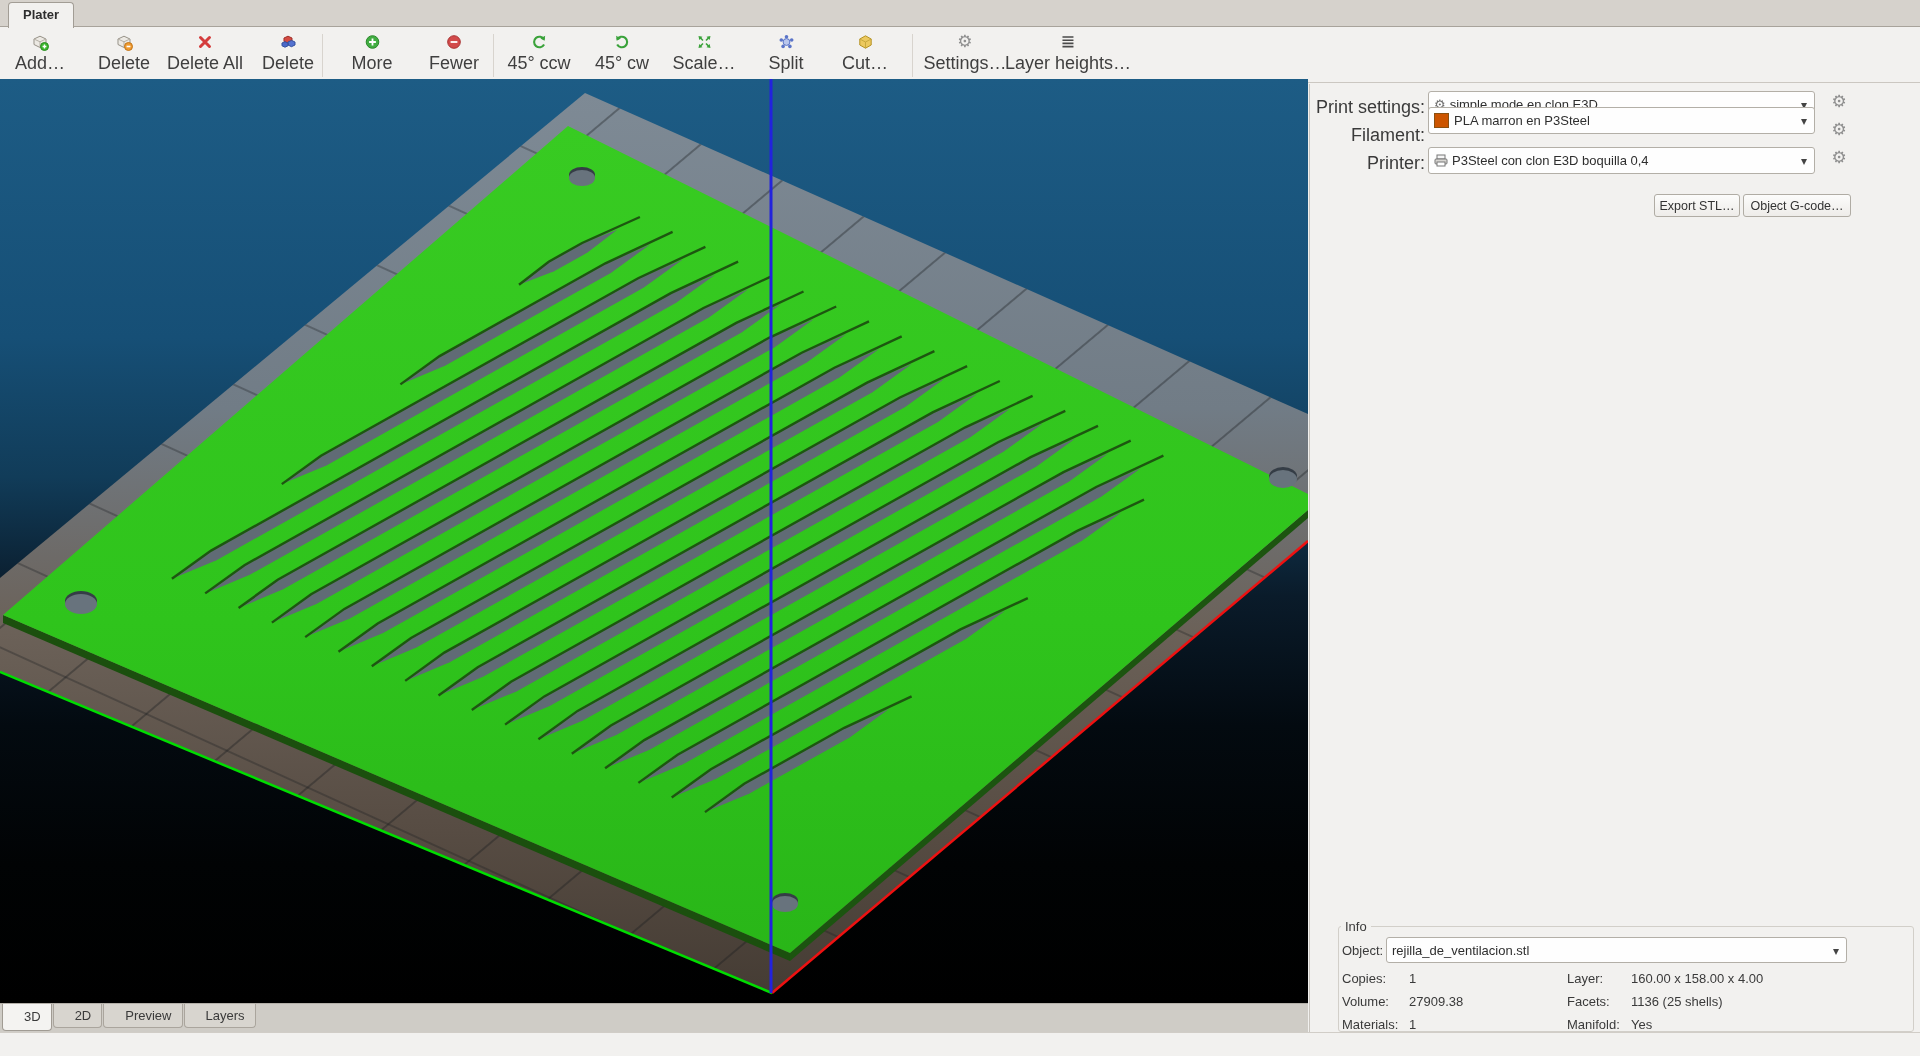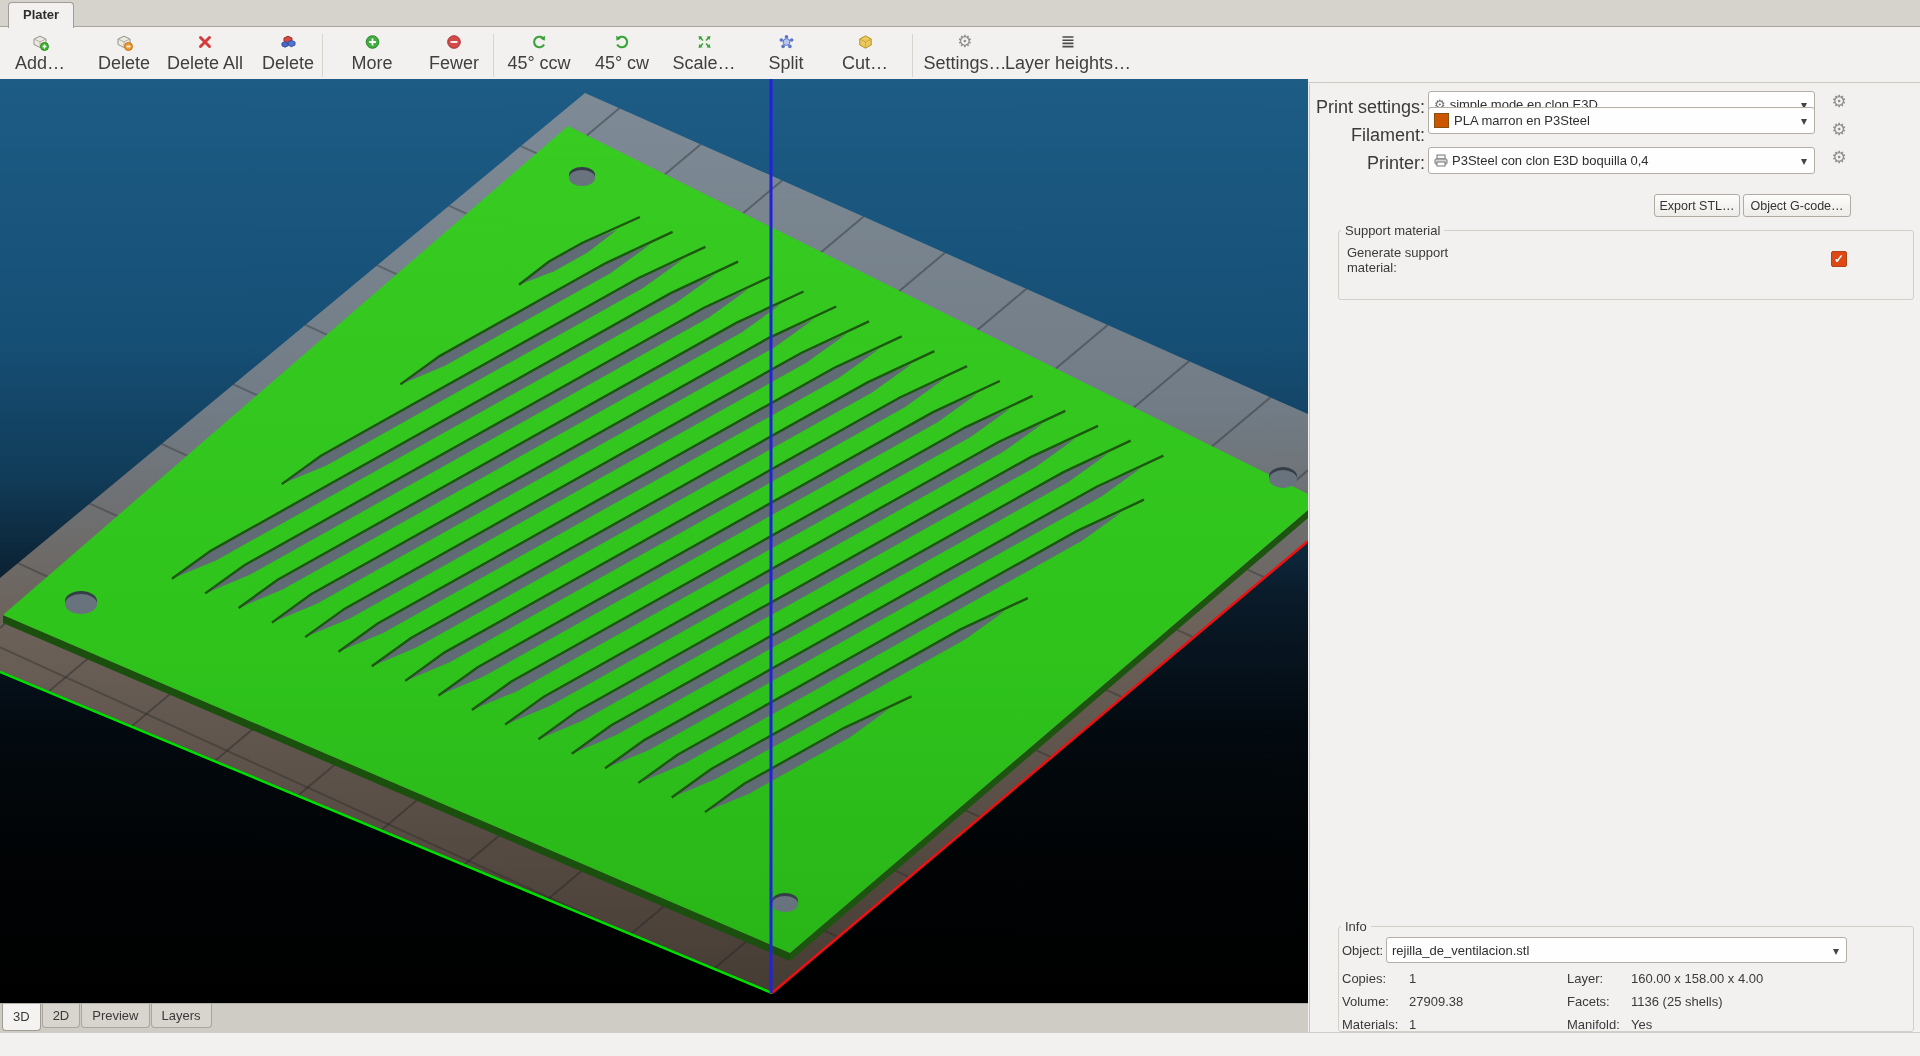--- a/index.html
+++ b/index.html
@@ -24,21 +24,21 @@
   .tbtn .tlabel { font-size:18px; color:#3f3f3f; white-space:nowrap; }
   .tsep { position:absolute; top:6px; width:1px; height:43px; background:#d8d4ce; }
   .gear-glyph { font-size:17px; color:#8f8f8f; line-height:16px; }
 
   
   #viewport { left:0; top:79px; width:1308px; height:924px; }
 
   
   #vtabs { left:0; top:1003px; width:1308px; height:29px; background:#cfccc6;
     border-top:1px solid #b3afa8; display:flex; align-items:flex-start; padding-left:2px; }
-  .vtab { font-size:13px; color:#3a3a3a; padding:4px 10px 3px 10px; margin-right:1px;
+  .vtab { font-size:13px; color:#3a3a3a; padding:4px 10px 3px 21px; margin-right:1px;
     background:#d8d5cf; border:1px solid #aaa59d; border-top:none;
     border-radius:0 0 4px 4px; height:24px; }
   .vtab.sel { background:#f4f3f1; border-color:#a09b93; height:27px; padding-top:5px; }
   #statusbar { left:0; top:1032px; width:1920px; height:24px; background:#f2f1ef;
     border-top:1px solid #d1cdc7; }
 
   
   #panel { left:1309px; top:84px; width:611px; height:948px; background:#f2f1ef;
     border-left:1px solid #c8c4be; }
   .plabel { position:absolute; width:112px; text-align:right; font-size:18px; color:#3a3a3a; }
@@ -367,26 +367,20 @@
     <span class="ctext">P3Steel con clon E3D boquilla 0,4</span>
     <span class="arrow">▾</span>
   </div>
   <div class="gearbtn" style="left:517px; top:65px">
     <span class="gear-glyph">⚙</span>
   </div>
 
   <div class="btn" style="left:344px; top:110px; width:86px">Export STL…</div>
   <div class="btn" style="left:433px; top:110px; width:108px">Object G-code…</div>
 
-  <div class="groupbox" style="left:28px; top:146px; width:576px; height:70px">
-    <span class="gtitle">Support material</span>
-    <div class="inftxt" style="left:8px; top:14px">Generate support</div>
-    <div class="inftxt" style="left:8px; top:29px">material:</div>
-    <div class="checkbox" style="left: 492px; top: 20px; background: rgb(221, 72, 20);">✓</div>
-  </div>
 
   <div class="groupbox" style="left:28px; top:842px; width:576px; height:106px">
     <span class="gtitle">Info</span>
     <div class="inftxt" style="left:3px; top:16px">Object:</div>
     <div class="combo" style="left:47px; top:10px; width:461px; height:26px">
       <span class="ctext">rejilla_de_ventilacion.stl</span>
       <span class="arrow">▾</span>
     </div>
     <div class="inftxt" style="left:3px;   top:44px">Copies:</div>
     <div class="inftxt" style="left:70px;  top:44px">1</div>

